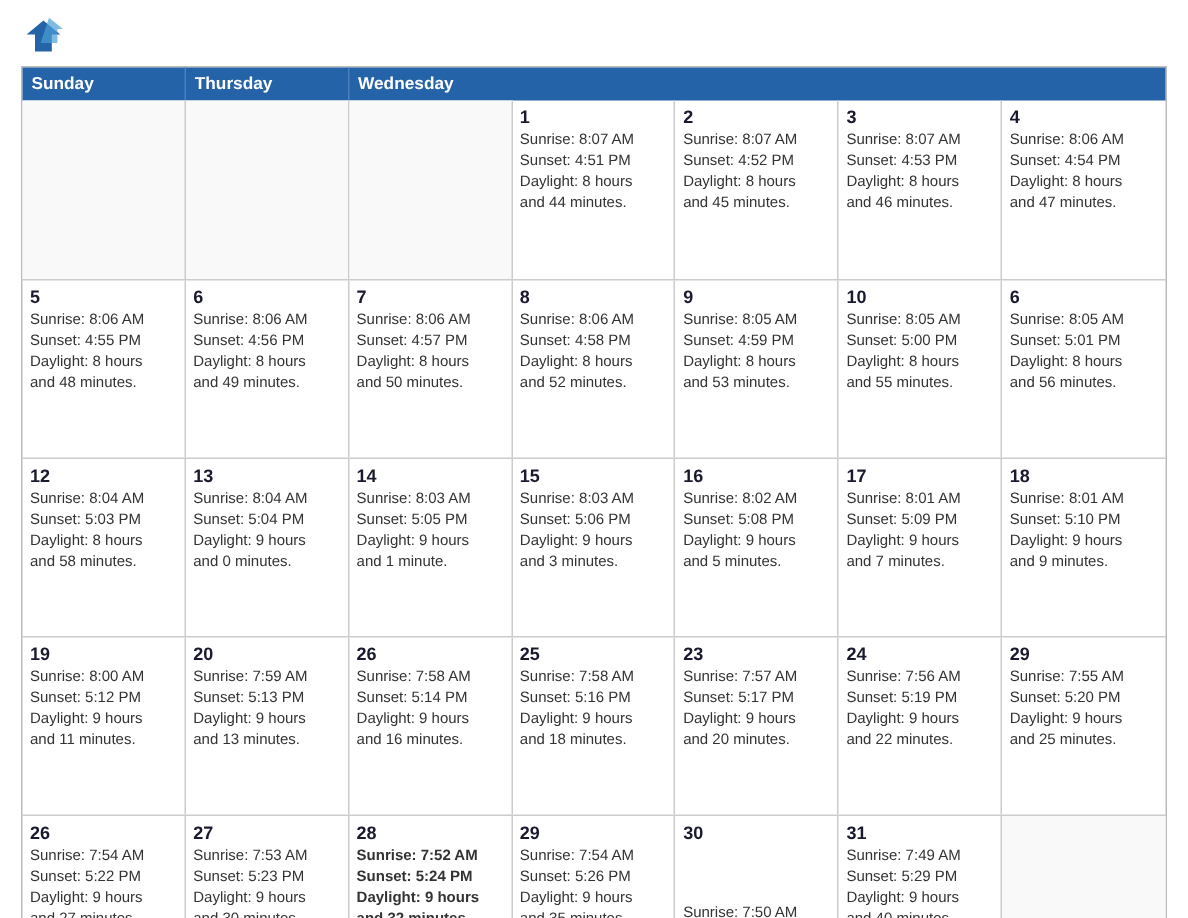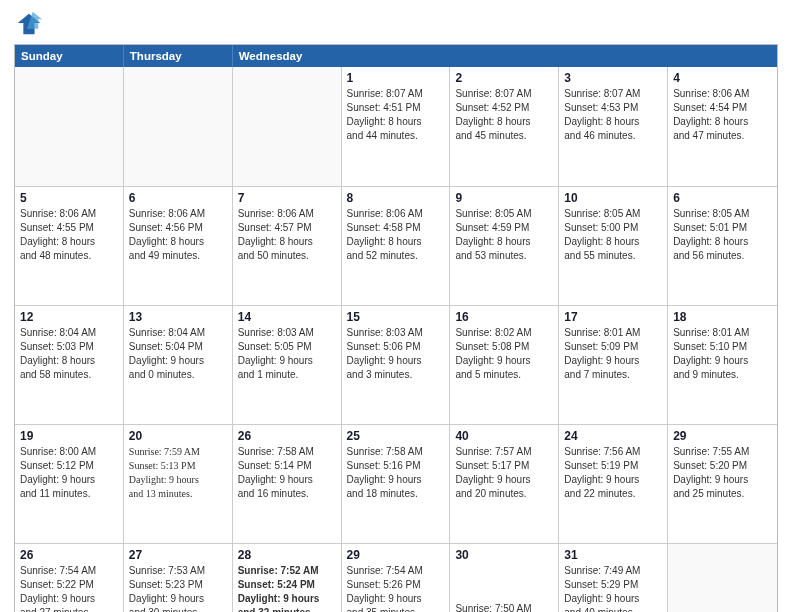--- a/index.html
+++ b/index.html
@@ -265,41 +265,41 @@
         <div class="cal-week">
           <div class="cal-cell">
             <div class="day-num">19</div>
             <div class="day-info" style="white-space: pre-line;">Sunrise: 8:00 AM
 Sunset: 5:12 PM
 Daylight: 9 hours
 and 11 minutes.</div>
           </div>
           <div class="cal-cell">
             <div class="day-num">20</div>
-            <div class="day-info" style="white-space: pre-line; font-family: Liberation Serif, serif;">Sunrise: 7:59 AM
+            <div class="day-info" style="white-space: pre-line;">Sunrise: 7:59 AM
 Sunset: 5:13 PM
 Daylight: 9 hours
 and 13 minutes.</div>
           </div>
           <div class="cal-cell">
             <div class="day-num">26</div>
             <div class="day-info" style="white-space: pre-line;">Sunrise: 7:58 AM
 Sunset: 5:14 PM
 Daylight: 9 hours
 and 16 minutes.</div>
           </div>
           <div class="cal-cell">
             <div class="day-num">25</div>
             <div class="day-info" style="white-space: pre-line;">Sunrise: 7:58 AM
 Sunset: 5:16 PM
 Daylight: 9 hours
 and 18 minutes.</div>
           </div>
           <div class="cal-cell">
-            <div class="day-num">40</div>
+            <div class="day-num">23</div>
             <div class="day-info" style="white-space: pre-line;">Sunrise: 7:57 AM
 Sunset: 5:17 PM
 Daylight: 9 hours
 and 20 minutes.</div>
           </div>
           <div class="cal-cell">
             <div class="day-num">24</div>
             <div class="day-info" style="white-space: pre-line;">Sunrise: 7:56 AM
 Sunset: 5:19 PM
 Daylight: 9 hours

